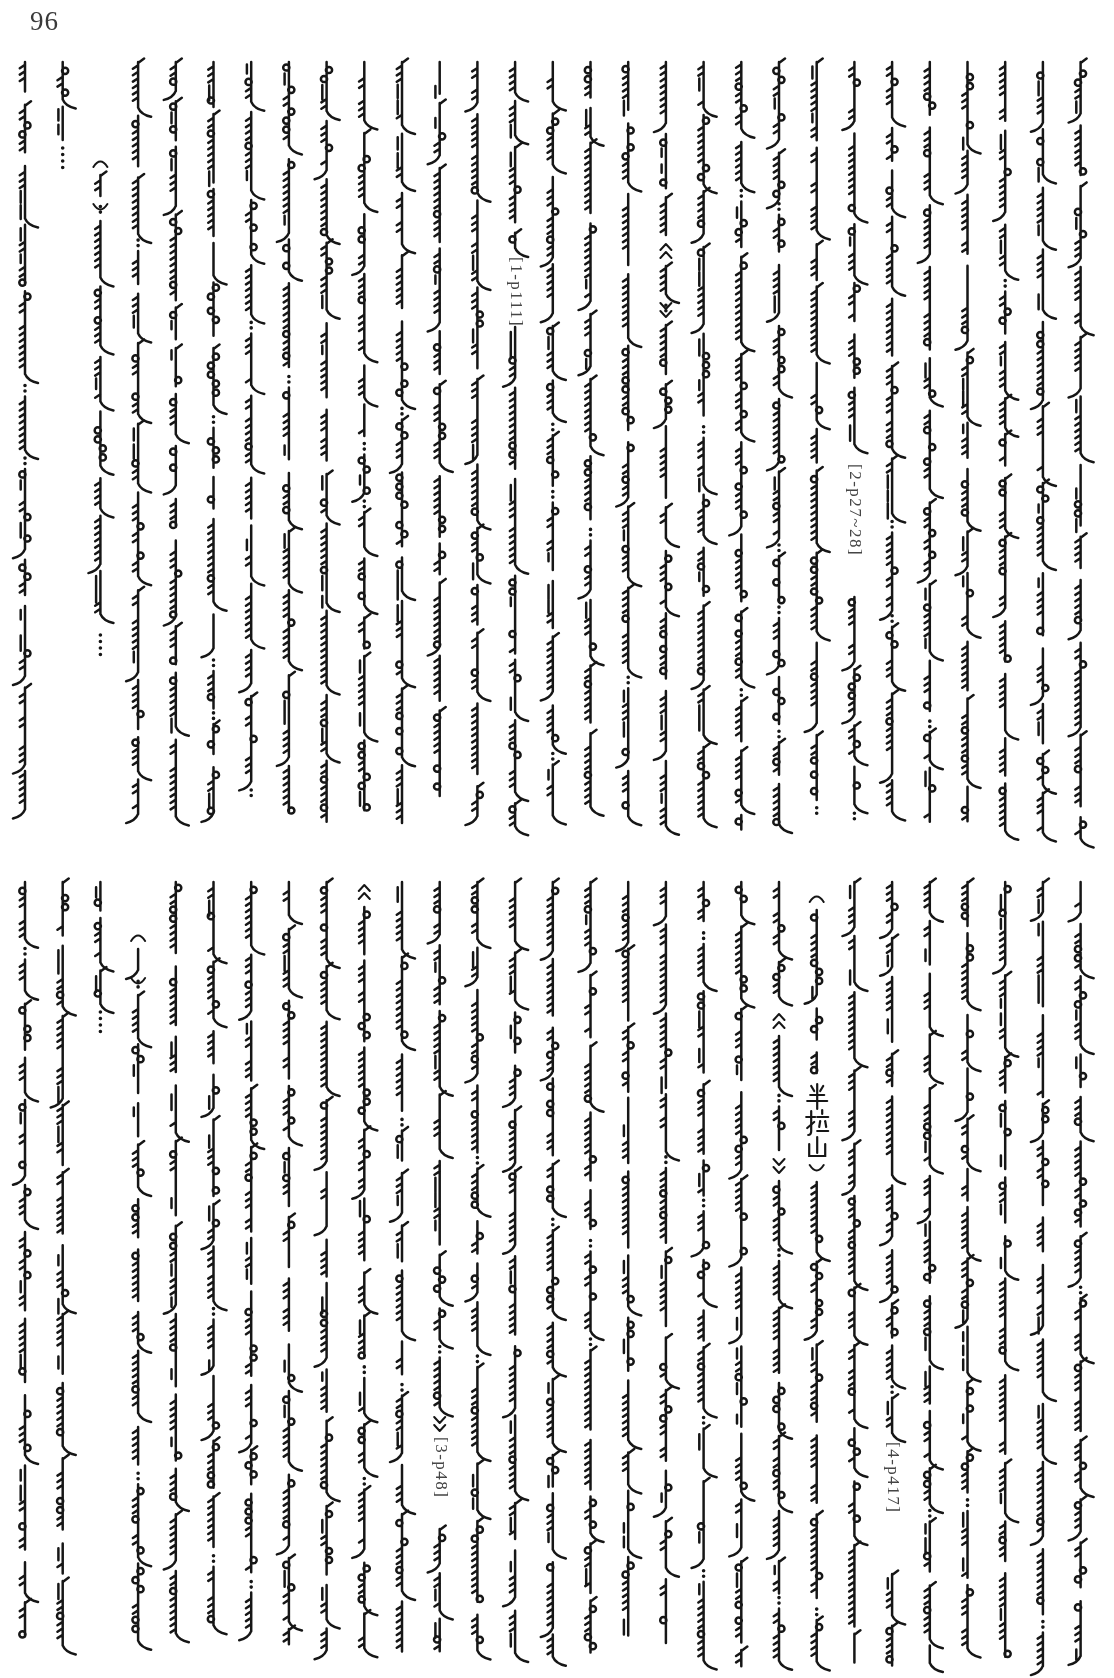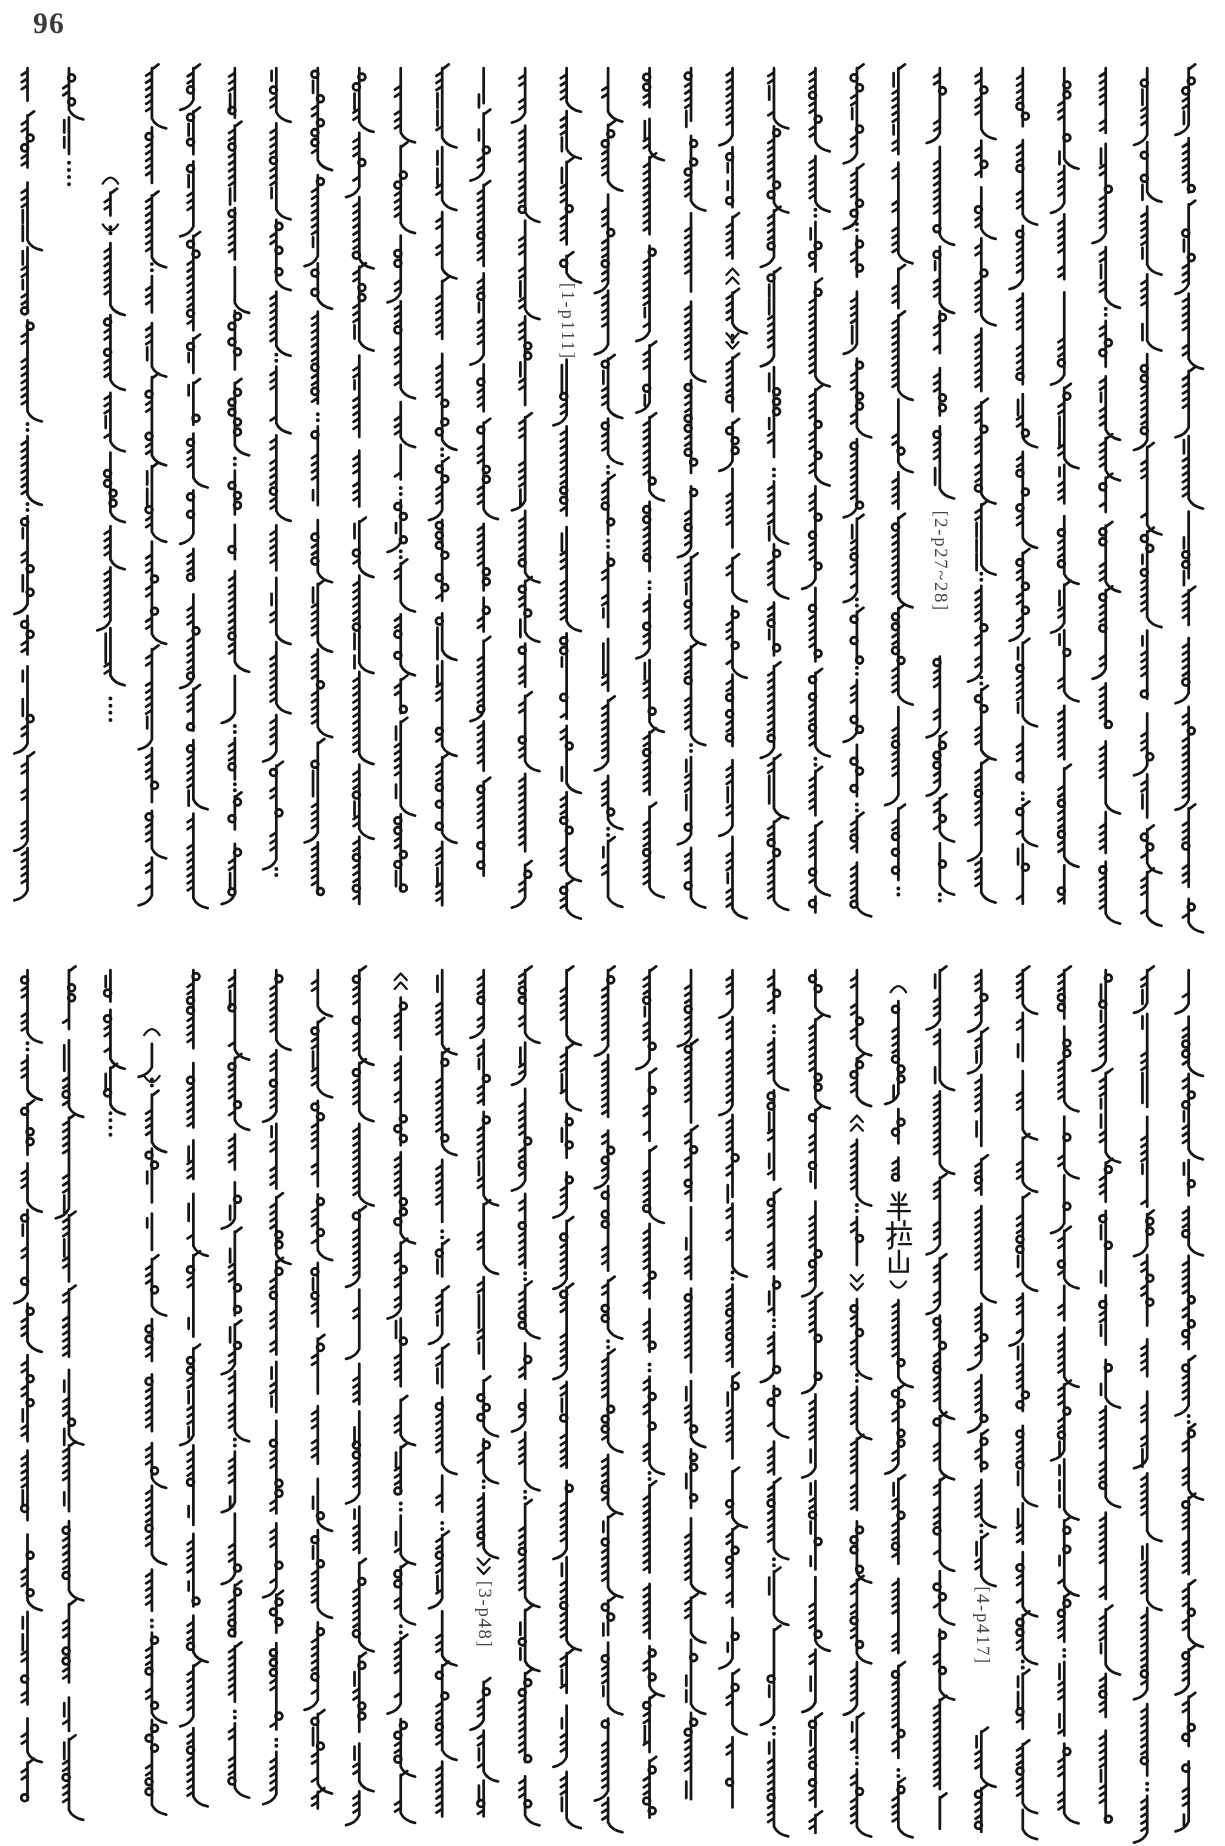--- a/index.html
+++ b/index.html
@@ -10,21 +10,20 @@
     overflow:hidden;
     font-family:"Liberation Serif", serif;
   }
   .page-number{
     position:absolute;
     left:30px;top:6px;
     font-family:"Liberation Serif", serif;
     font-size:27px;
     color:#3a3a3a;
     letter-spacing:1px;
-    font-weight:bold;
   }
   .script-layer{
     position:absolute;left:0;top:0;
   }
   .cite{
     position:absolute;
     writing-mode:vertical-rl;
     font-family:"Liberation Serif", serif;
     font-size:17px;
     letter-spacing:1.5px;

